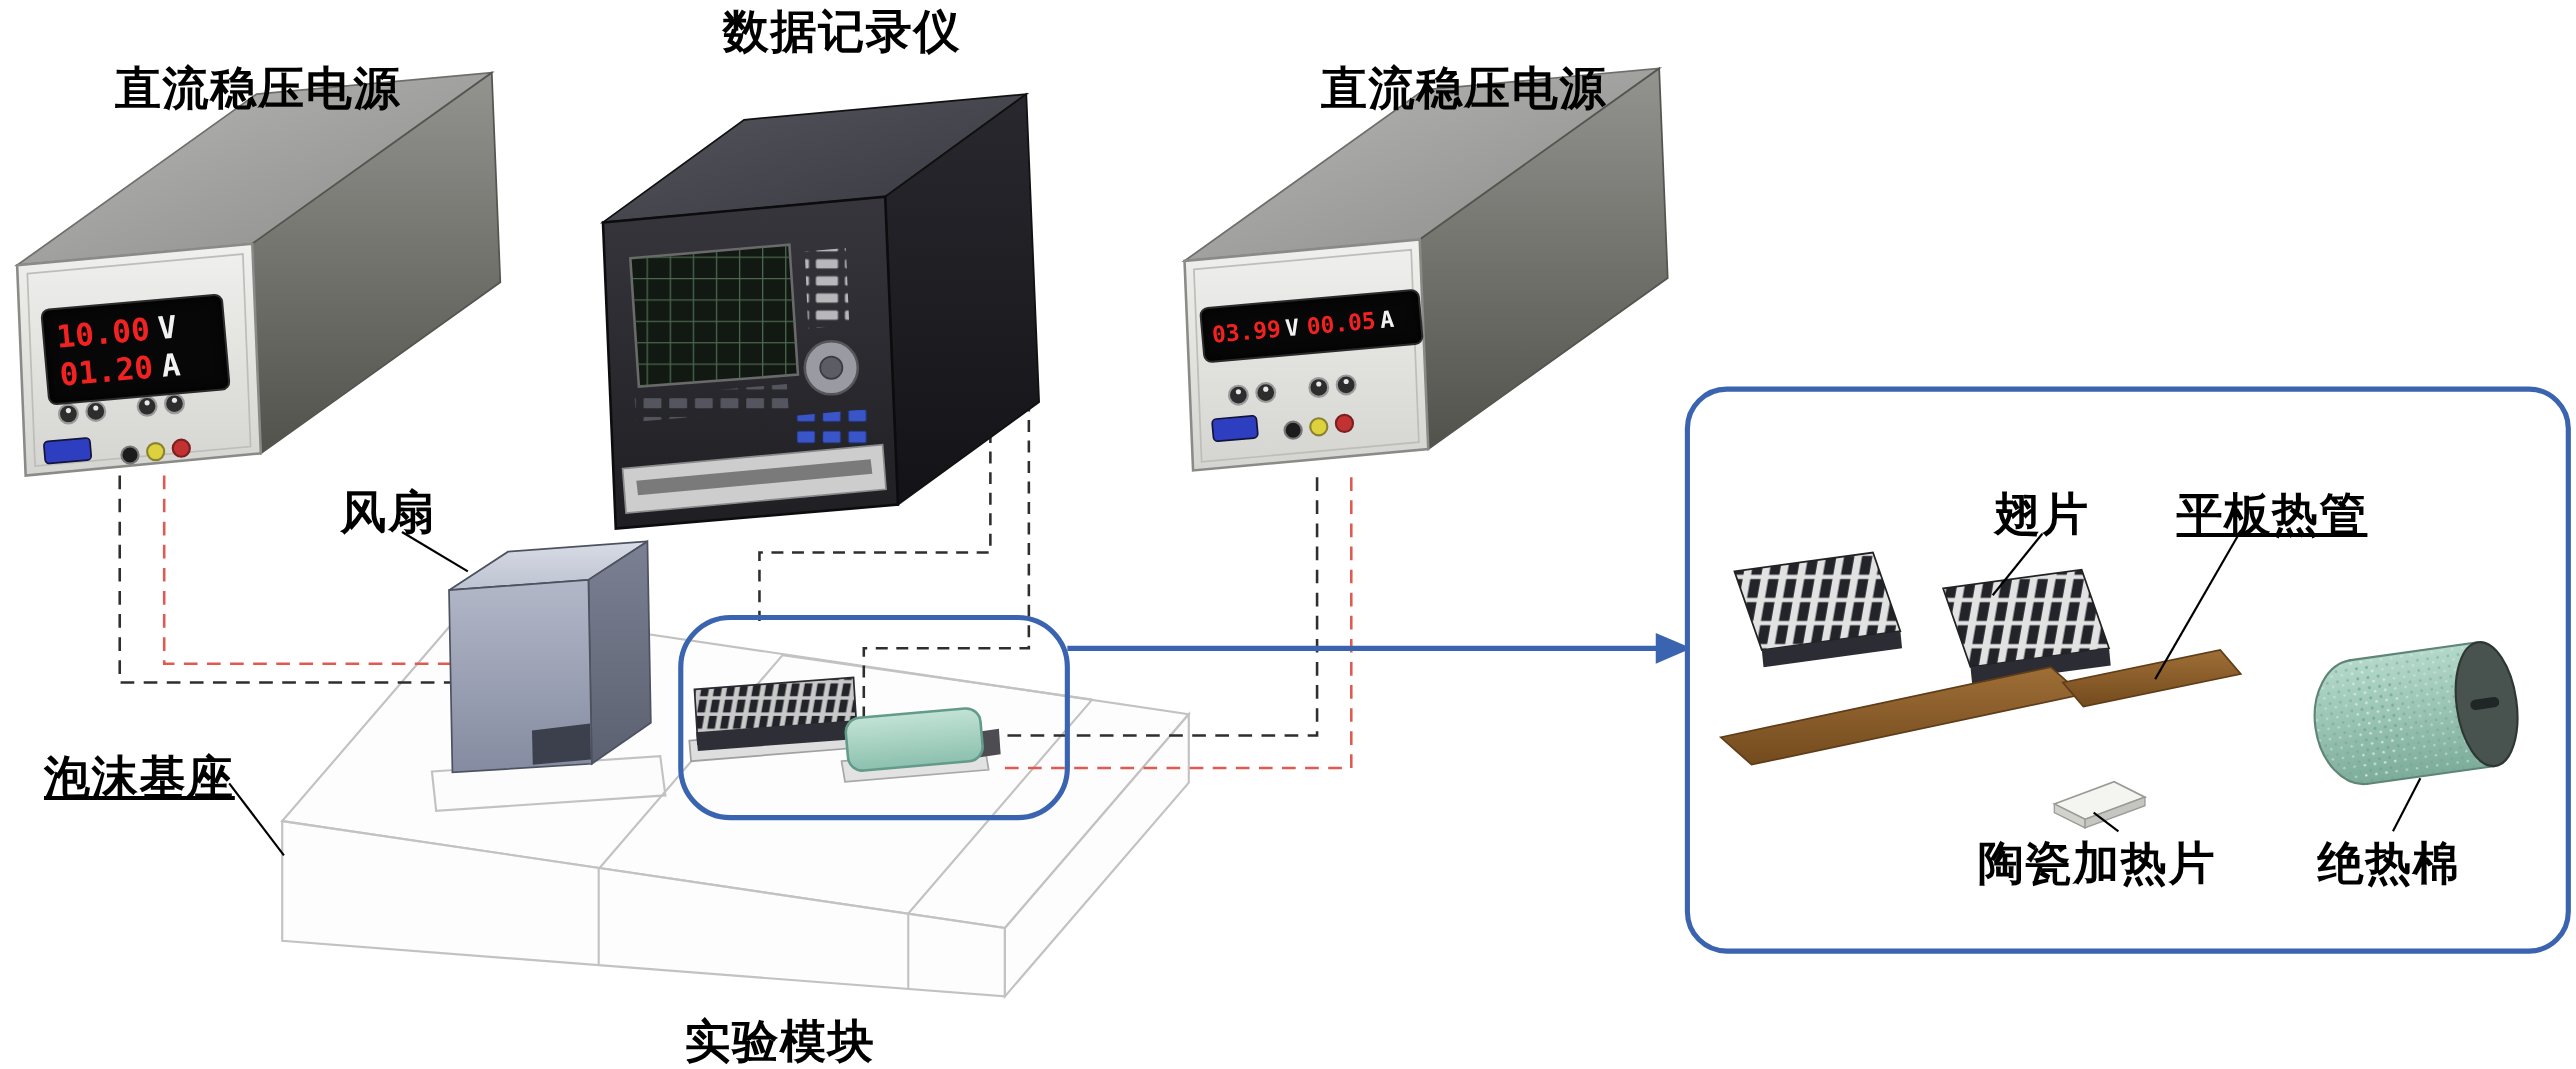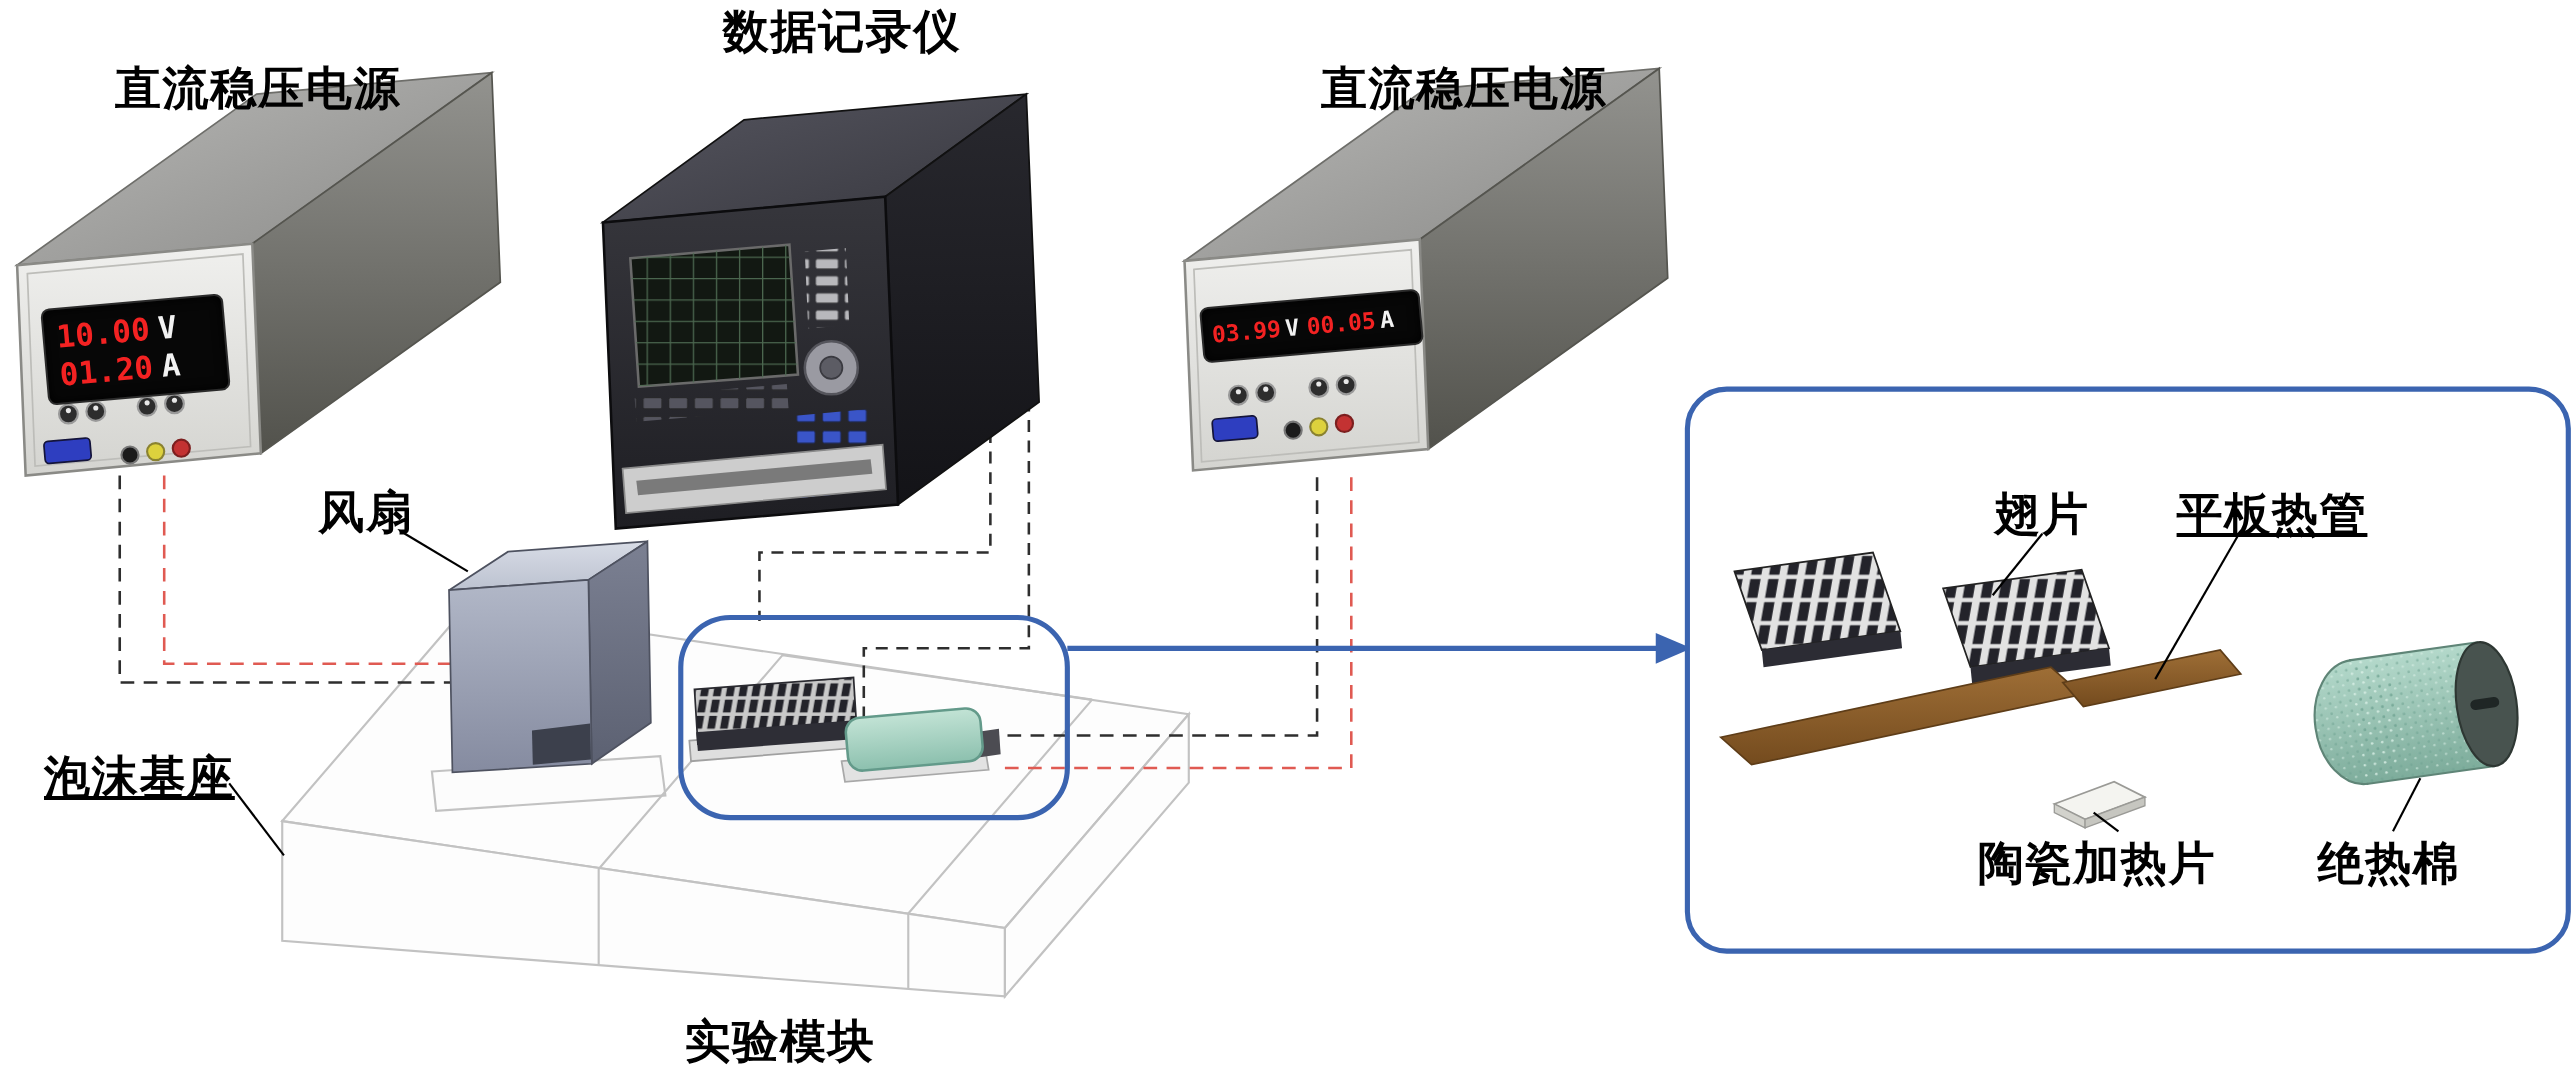--- a/index.html
+++ b/index.html
@@ -9,21 +9,21 @@
   }
   svg.scene{position:absolute;left:0;top:0;width:2576px;height:1070px;}
   .lbl{
     position:absolute;font-weight:700;font-size:46px;color:#000;
     white-space:nowrap;transform:translateX(-50%);letter-spacing:1.7px;
   }
   .lbl.align-left{transform:none;text-decoration:underline;}
   .lbl-datalogger{left:842px;top:1px;}
   .lbl-psu-left{left:258px;top:58px;}
   .lbl-psu-right{left:1464px;top:58px;}
-  .lbl-fan{left:366px;top:482px;}
+  .lbl-fan{left:388px;top:482px;}
   .lbl-foam{left:44px;top:747px;}
   .lbl-module{left:780px;top:1011px;}
   .lbl-fin{left:2042px;top:484px;text-align:center;}
   .lbl-pipe{left:2272px;top:484px;text-decoration:underline;}
   .lbl-ceramic{left:2097px;top:833px;}
   .lbl-cotton{left:2389px;top:833px;}
   .display{
     position:absolute;background:#070707;border:2.6px solid #2b2b2b;border-radius:8.6px;
     box-shadow:inset 0 0 10.3px #000;color:#fff;
     font-family:"DejaVu Sans Mono",monospace;box-sizing:border-box;

